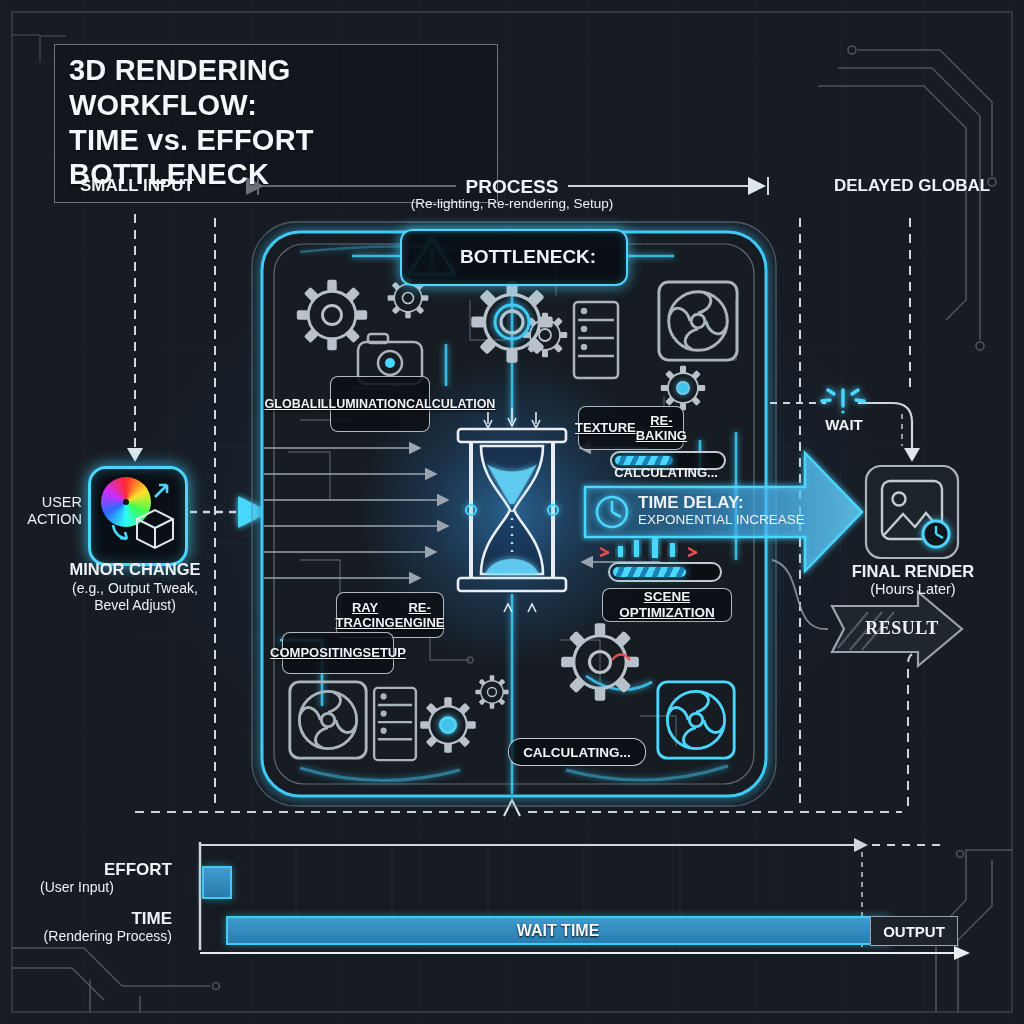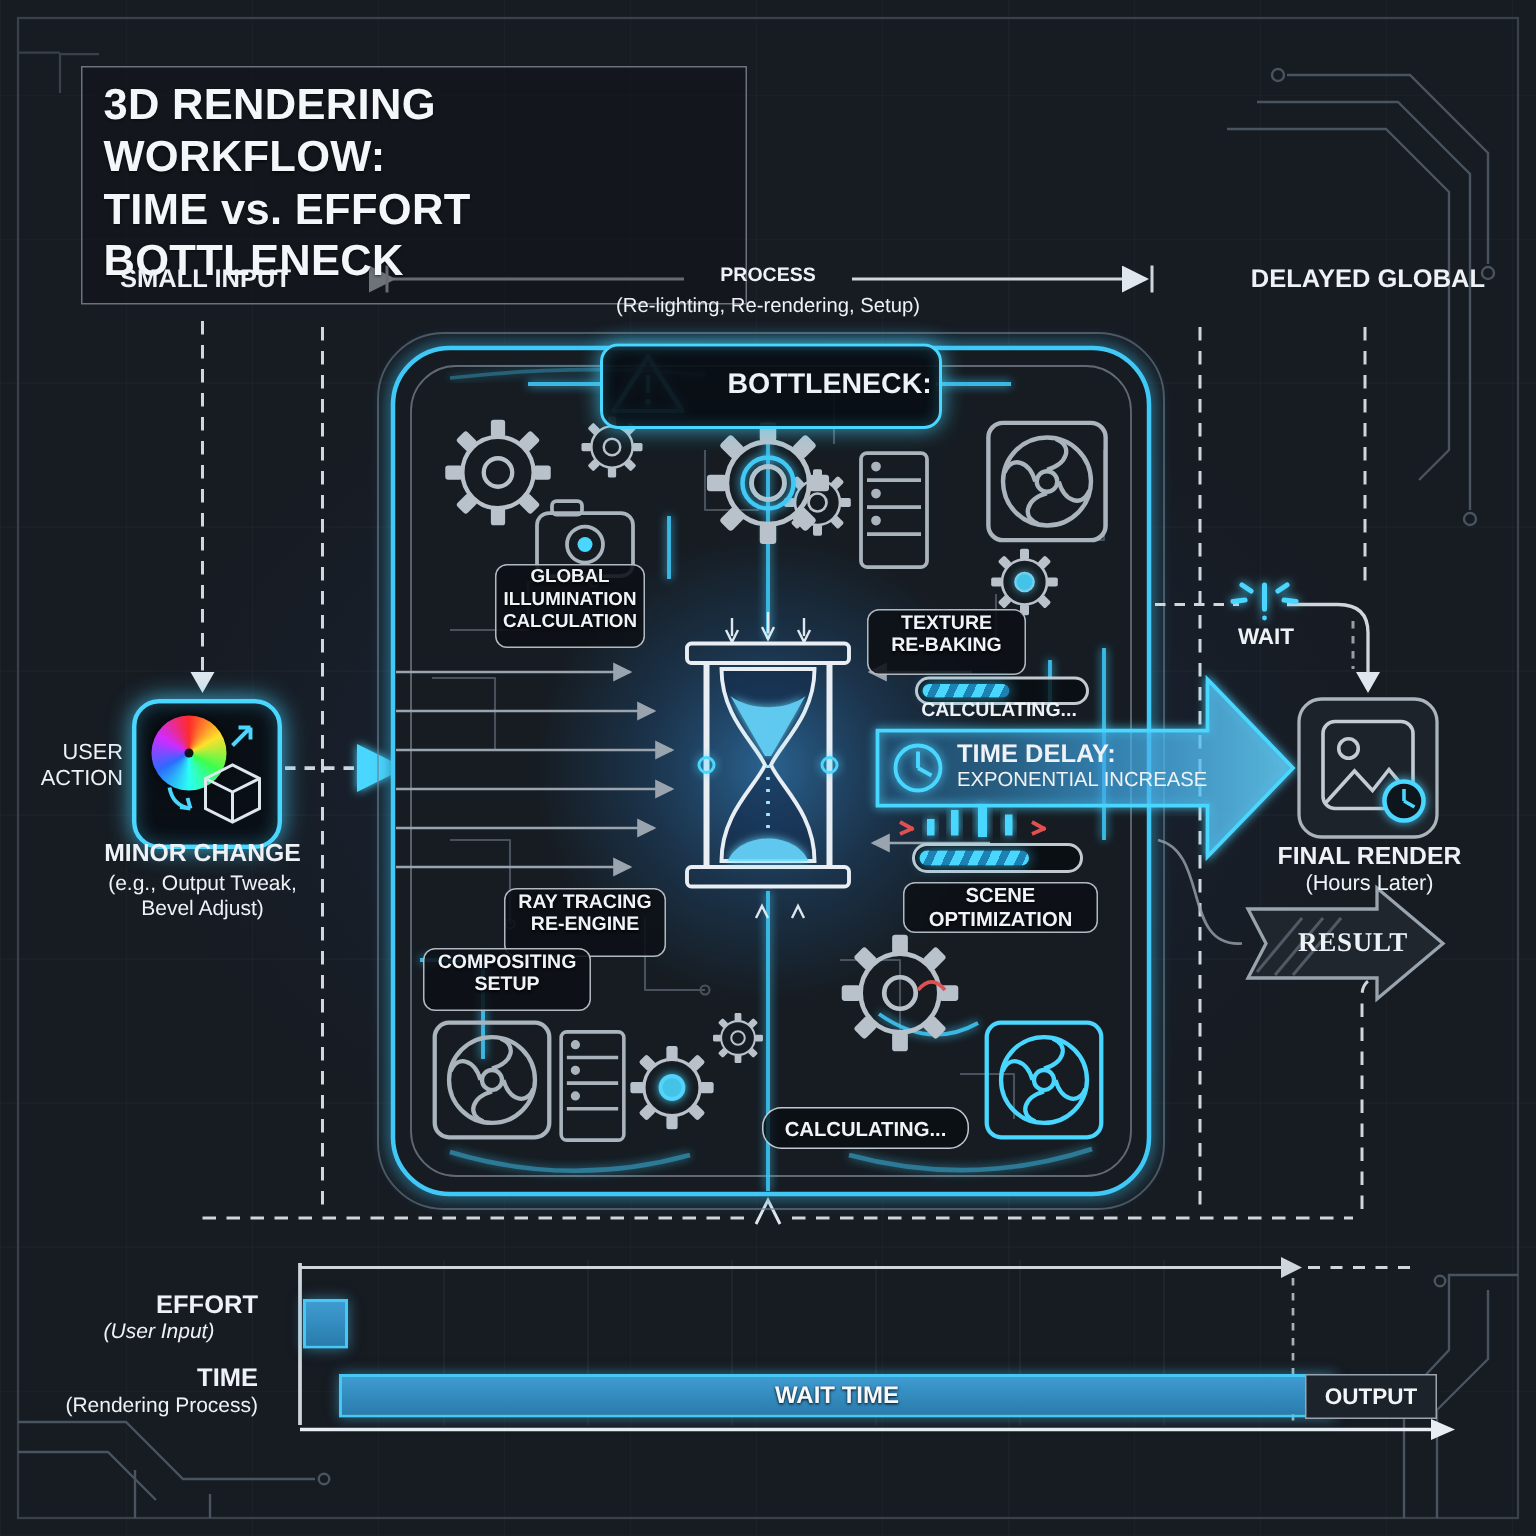--- a/index.html
+++ b/index.html
@@ -10,23 +10,23 @@
       repeating-linear-gradient(0deg, rgba(255,255,255,0.018) 0 1px, transparent 1px 96px),
       radial-gradient(600px 420px at 512px 512px, rgba(30,90,160,0.18), transparent 70%);
     font-family:"Liberation Sans", sans-serif; color:#eef2f6;}
   .lbl{position:absolute;color:#eef2f6;font-weight:700;text-align:center;line-height:1.15;}
   .sub{font-weight:400;}
   .titlebox{position:absolute;left:54px;top:44px;width:414px;padding:8px 14px 10px;
     border:1px solid rgba(180,190,200,.55);background:rgba(16,20,26,.55);
     font-size:29px;font-weight:700;letter-spacing:.2px;line-height:1.2;color:#f4f7fa;
     text-shadow:0 1px 2px rgba(0,0,0,.6);}
   .subtitle{position:absolute;left:58px;top:129px;font-size:19px;font-weight:700;color:#2e9bf0;}
-  .node-box{position:absolute;display:flex;flex-direction:column;align-items:center;
+  .node-box{position:absolute;display:flex;flex-direction:row;align-items:center;justify-content:center;
     background:rgba(12,16,22,.88);border:1.5px solid rgba(206,215,223,.85);border-radius:8px;
-    color:#f0f4f8;font-weight:700;text-align:center;line-height:1.18;text-shadow:0 1px 2px #000;}
+    color:#f0f4f8;font-weight:700;text-align:center;line-height:1.18;text-shadow:0 1px 2px #000;text-decoration:underline;}
   .banner{position:absolute;left:400px;top:229px;width:224px;height:53px;display:flex;align-items:center;
     background:rgba(9,14,21,.92);border:2.5px solid #49d6ff;border-radius:12px;
     box-shadow:0 0 14px rgba(73,214,255,.75), inset 0 0 10px rgba(73,214,255,.25);}
   .ua-box{position:absolute;left:88px;top:466px;width:94px;height:94px;border:3px solid #49d6ff;border-radius:18px;
     background:rgba(9,14,21,.9);box-shadow:0 0 16px rgba(73,214,255,.8), inset 0 0 12px rgba(73,214,255,.3);}
   .wheel{position:absolute;left:10px;top:8px;width:50px;height:50px;border-radius:50%;
     background:conic-gradient(#ff2b2b,#ffe12b,#3aff4e,#2bfff3,#2b6bff,#d02bff,#ff2b2b);
     box-shadow:0 0 8px rgba(0,0,0,.6);}
   .wheel span{position:absolute;left:22px;top:22px;width:6px;height:6px;border-radius:50%;background:#10151c;}
   .pill{position:absolute;border:2px solid rgba(215,222,229,.9);border-radius:10px;background:rgba(8,12,17,.8);}
@@ -335,28 +335,28 @@
       <path d="M954,946 L970,953 L954,960 Z" fill="#e8eef3" stroke="none"></path>
     </g>
   </svg>
 
   <div class="titlebox">
     <div>3D RENDERING WORKFLOW:</div>
     <div>TIME vs. EFFORT BOTTLENECK</div>
   </div>
 
   <div class="lbl" style="left:62px;top:176px;width:150px;font-size:17px;">SMALL INPUT</div>
-  <div class="lbl" style="left:462px;top:176px;width:100px;font-size:13px;">PROCESS</div>
+  <div class="lbl" style="left:462px;top:176px;width:100px;font-size:19px;">PROCESS</div>
   <div class="lbl sub" style="left:392px;top:196px;width:240px;font-size:13.5px;font-weight:400;">(Re-lighting, Re-rendering, Setup)</div>
   <div class="lbl" style="left:832px;top:176px;width:160px;font-size:17px;">DELAYED GLOBAL</div>
 
   <div class="banner">
     <div style="width:58px;"></div>
     <div style="text-align:left;line-height:1.1;">
-      <div style="font-size:19px;font-weight:700;margin-left:25px;">BOTTLENECK:</div>
+      <div style="font-size:19px;font-weight:700;">BOTTLENECK:</div>
     </div>
   </div>
 
   <div class="lbl" style="left:16px;top:494px;width:66px;text-align:right;font-weight:400;font-size:14.5px;">
     <div>USER</div>
     <div>ACTION</div>
   </div>
   <div class="ua-box">
     <div class="wheel">
         <span></span>
@@ -407,21 +407,21 @@
     <div>SETUP</div>
   </div>
   <div class="calc-pill" style="left:508px;top:738px;width:136px;height:26px;font-size:13.5px;">CALCULATING...</div>
 
   <div class="lbl" style="left:819px;top:416px;width:50px;font-size:15px;">WAIT</div>
   <div class="lbl" style="left:850px;top:562px;width:126px;font-size:16.5px;">FINAL RENDER</div>
   <div class="lbl sub" style="left:850px;top:581px;width:126px;font-size:14.5px;font-weight:400;">(Hours Later)</div>
   <div class="lbl" style="left:862px;top:618px;width:80px;font-size:18px;letter-spacing:.5px;font-family:Liberation Serif, serif;">RESULT</div>
 
   <div class="lbl" style="left:40px;top:860px;width:132px;text-align:right;font-size:17px;">EFFORT</div>
-  <div class="lbl sub" style="left:40px;top:879px;width:132px;text-align:center;font-size:14px;font-weight:400;font-style:italic;">(User Input)</div>
+  <div class="lbl sub" style="left:40px;top:879px;width:132px;text-align:left;font-size:14px;font-weight:400;">(User Input)</div>
   <div class="lbl" style="left:40px;top:909px;width:132px;text-align:right;font-size:17px;">TIME</div>
   <div class="lbl sub" style="left:40px;top:928px;width:132px;text-align:right;font-size:14px;font-weight:400;">(Rendering Process)</div>
 
   <div class="bar" style="left:202px;top:866px;width:26px;height:29px;"></div>
   <div class="bar" style="left:202px;top:916px;width:660px;height:25px;margin-left:24px;">
     <div class="bartext">WAIT TIME</div>
   </div>
   <div class="outbox" style="left:870px;top:916px;width:86px;height:28px;font-size:15px;">OUTPUT</div>
 
 </div>

